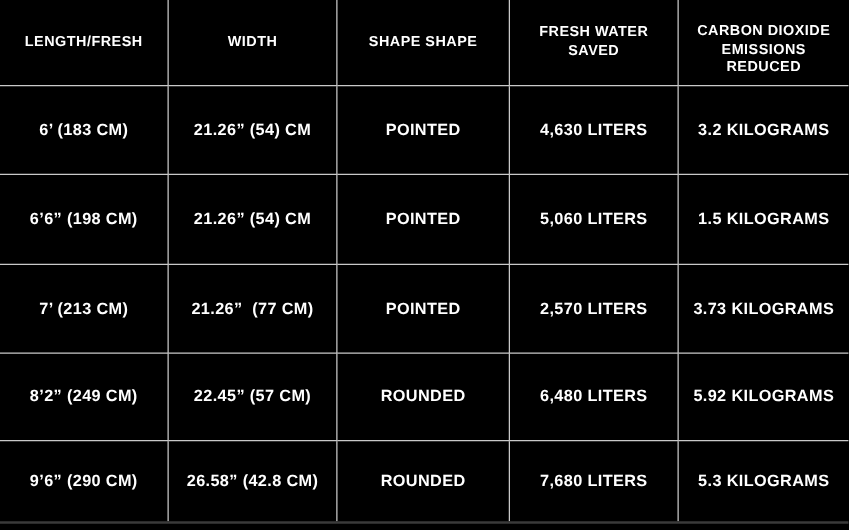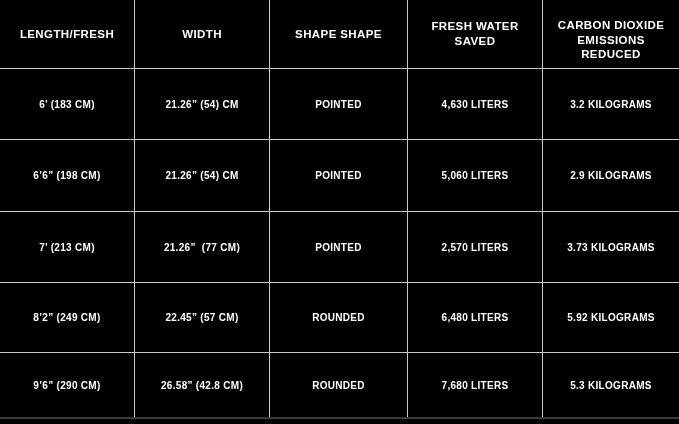--- a/index.html
+++ b/index.html
@@ -24,21 +24,21 @@
     width:679px;height:417px;
   }
   .row{display:contents;}
   .cell{
     display:flex;align-items:center;justify-content:center;
     text-align:center;
     box-sizing:border-box;
     border-right:1.5px solid var(--line);
     border-bottom:1.5px solid var(--line);
     font-weight:700;
-    font-size:10px;
+    font-size:13px;
     letter-spacing:.3px;
     white-space:pre-wrap;
     line-height:1.3;
   }
   .cell.c5{border-right:none;}
   .row-last .cell{border-bottom:none;}
   .header .cell{font-size:11.5px;letter-spacing:.4px;padding:0 6px;}
   .header .cell.c4{padding:0 22px;}
   .header .cell.c5{padding:0 3px;margin-top:12px;}
   .bottom-line{
@@ -67,21 +67,21 @@
       <div class="cell c3">POINTED</div>
       <div class="cell c4">4,630 LITERS</div>
       <div class="cell c5">3.2 KILOGRAMS</div>
     </div>
 
     <div class="row">
       <div class="cell c1">6’6” (198 CM)</div>
       <div class="cell c2">21.26” (54) CM</div>
       <div class="cell c3">POINTED</div>
       <div class="cell c4">5,060 LITERS</div>
-      <div class="cell c5">2.9 KILOGRAMS</div>
+      <div class="cell c5">1.5 KILOGRAMS</div>
     </div>
 
     <div class="row">
       <div class="cell c1">7’ (213 CM)</div>
       <div class="cell c2">21.26”  (77 CM)</div>
       <div class="cell c3">POINTED</div>
       <div class="cell c4">2,570 LITERS</div>
       <div class="cell c5">3.73 KILOGRAMS</div>
     </div>
 

